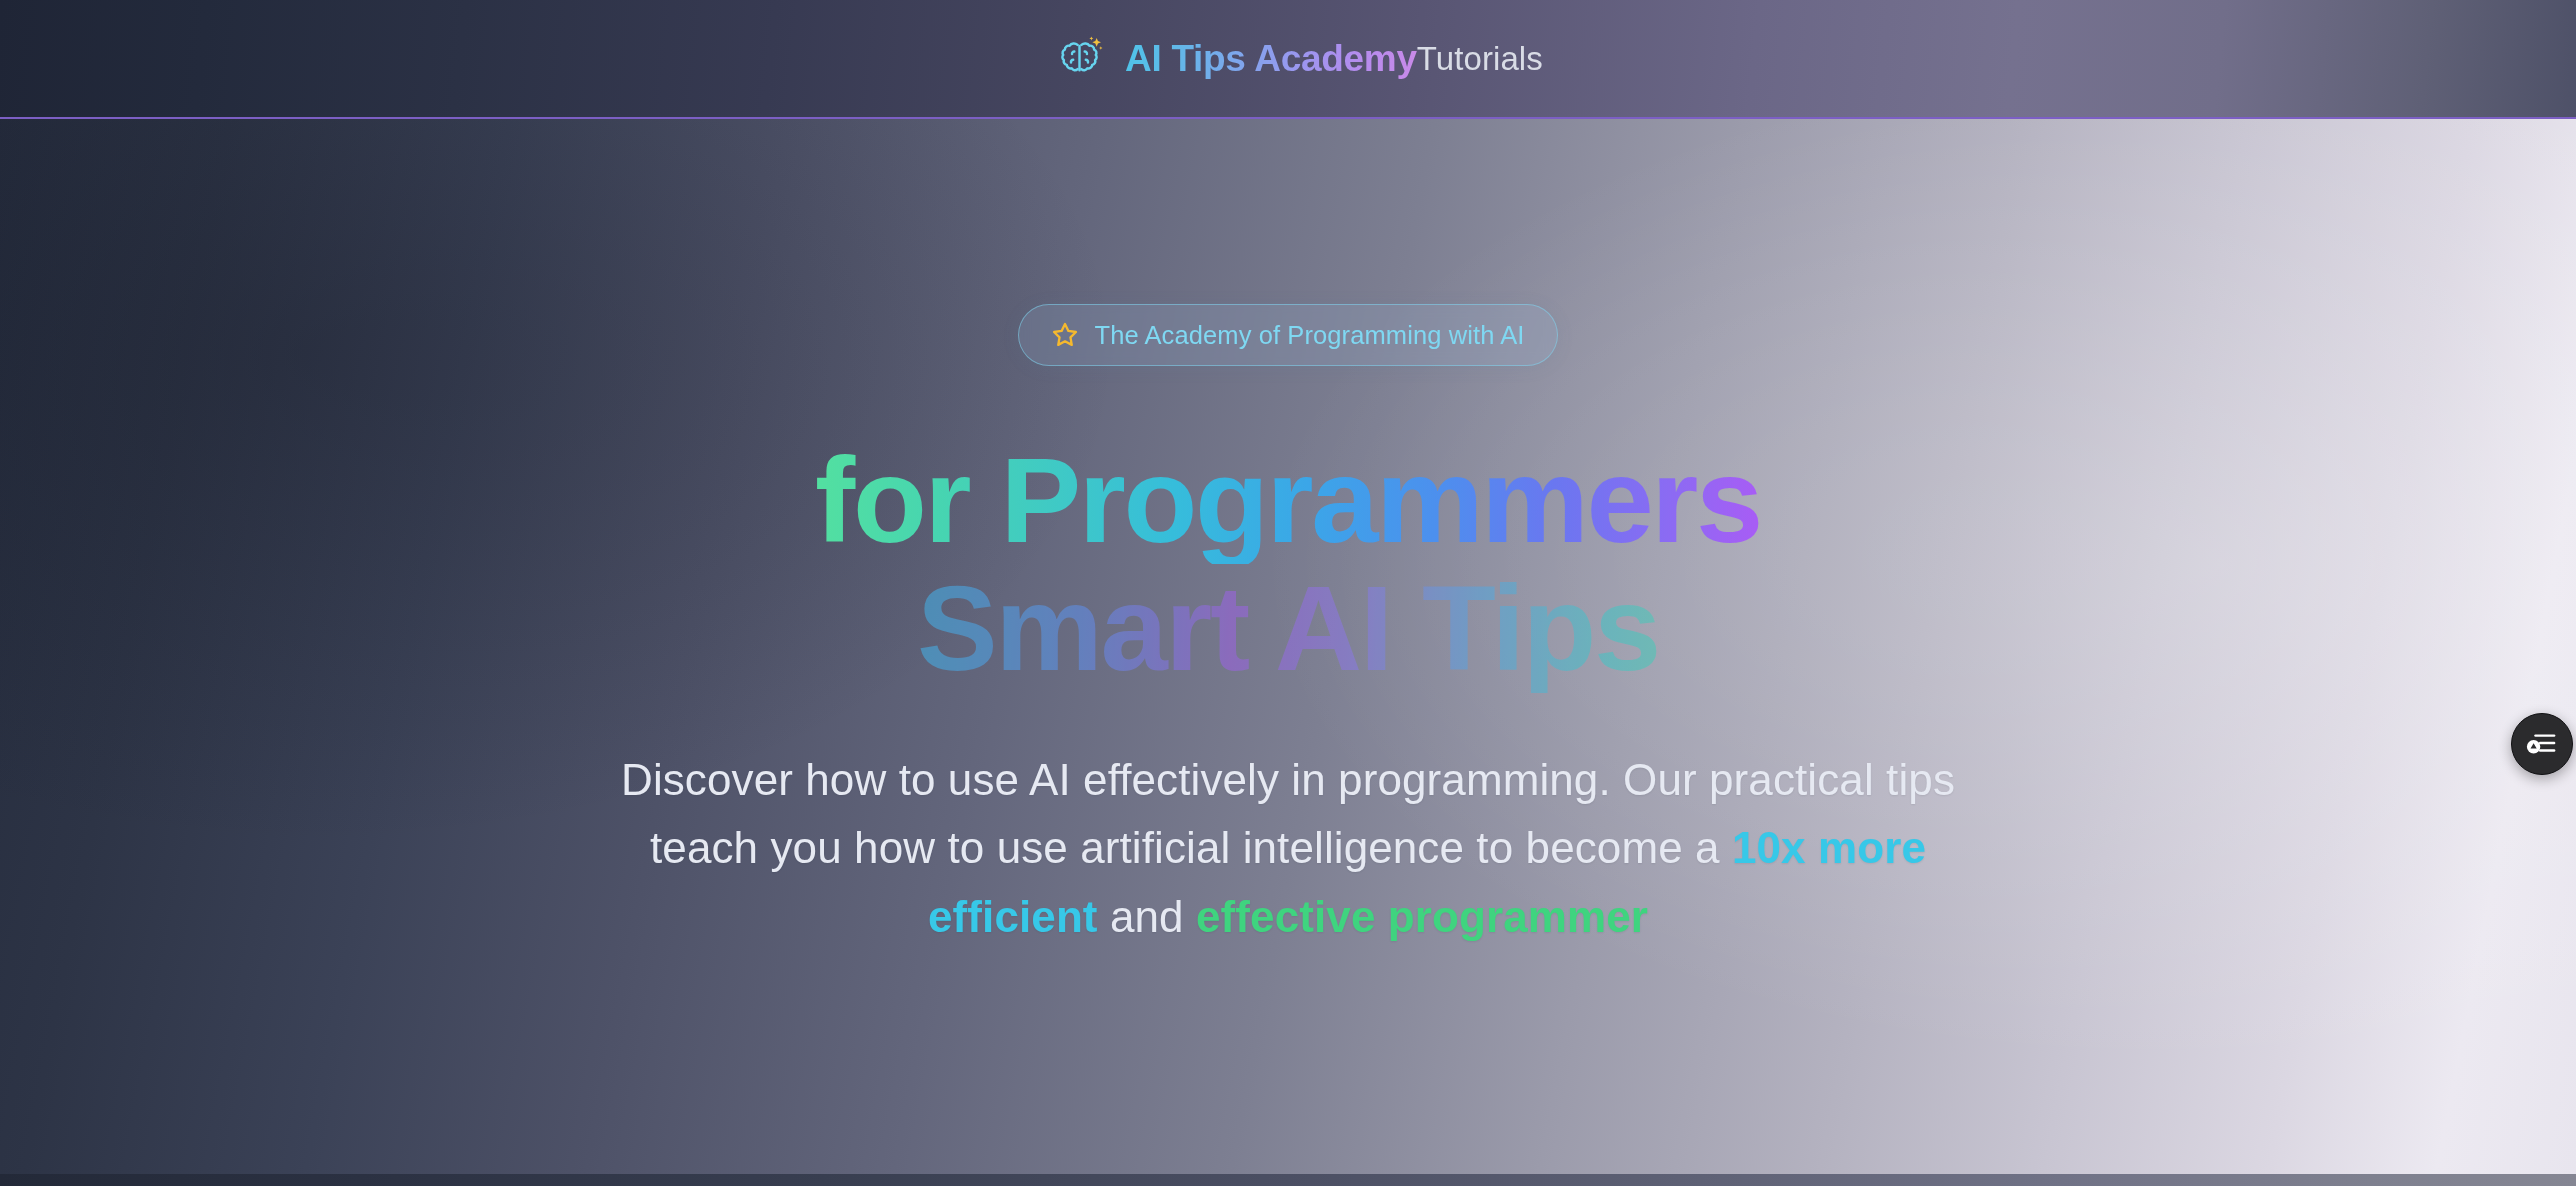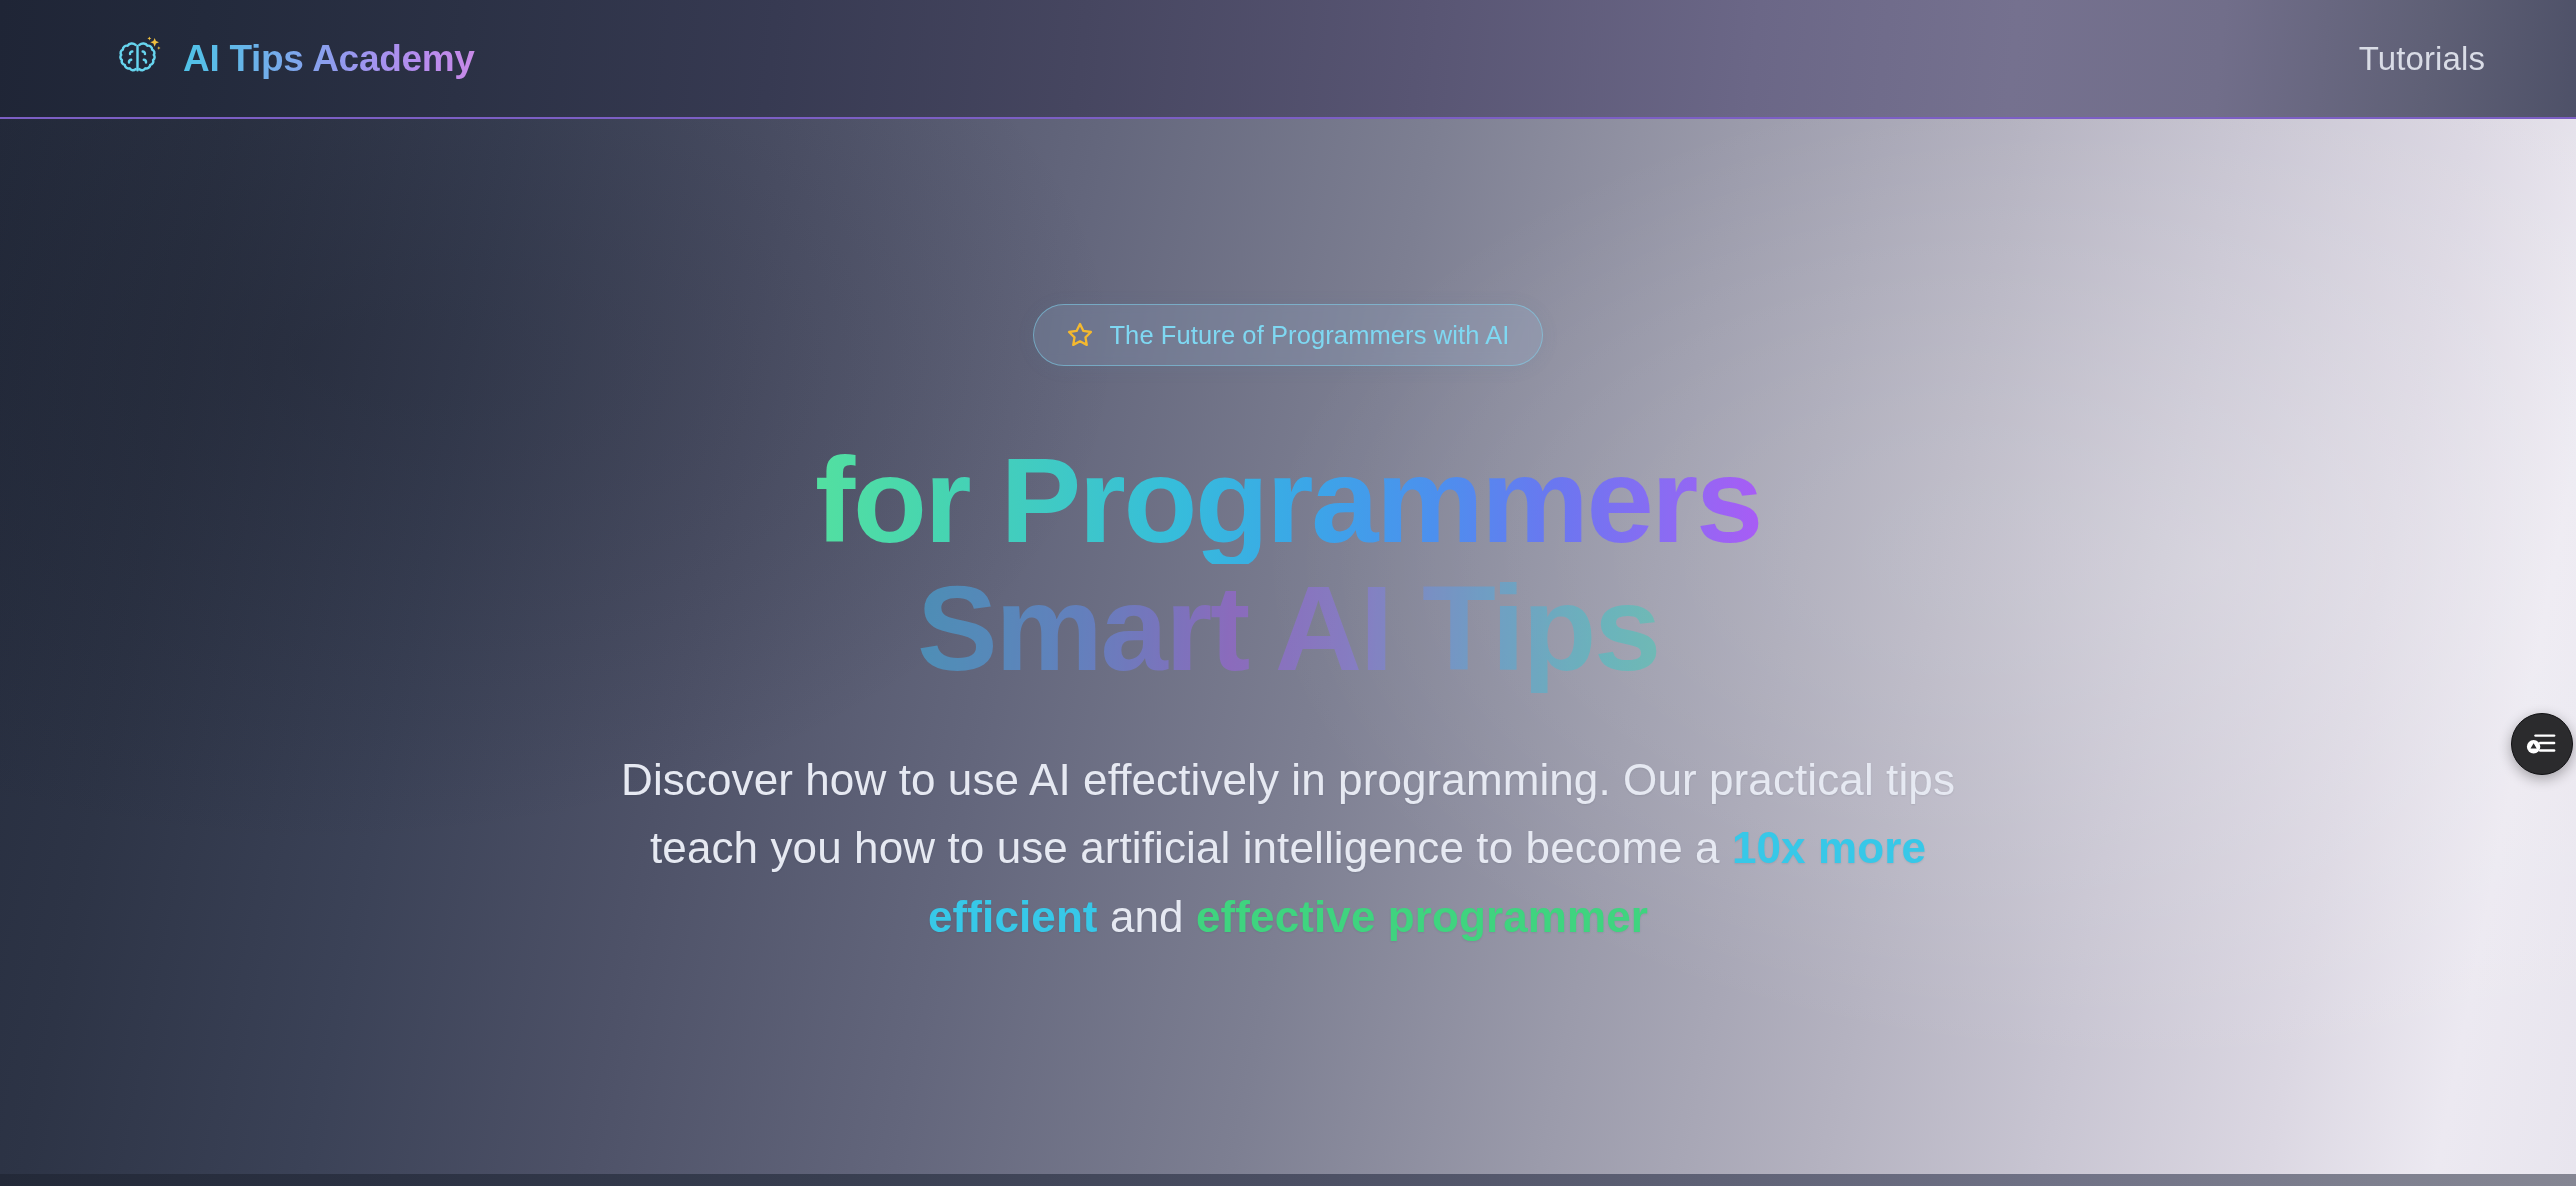--- a/index.html
+++ b/index.html
@@ -81,21 +81,21 @@
       #464660 42%,
       #585573 55%,
       #6b6787 68%,
       #75718f 78%,
       #716e8a 86%,
       #5f6076 94%,
       #4e5168 100%);
     border-bottom: 2.8px solid #7c5fc4;
     display:flex;
     align-items:center;
-    justify-content:space-between;
+    justify-content:center;
     padding: 0 91px 0 113px;
     z-index: 20;
   }
 
   .brand {
     display:flex;
     align-items:center;
     gap: 21px;
     cursor:pointer;
   }
@@ -264,21 +264,21 @@
       <span class="nav-link">Tutorials</span>
     </nav>
   </header>
 
   <main class="hero-content">
 
     <div class="hero-badge">
       <svg class="badge-star" viewBox="0 0 24 24">
         <path d="M12 2.6l2.9 5.88 6.49 0.95 -4.7 4.58 1.11 6.46L12 17.42 6.2 20.47l1.11-6.46 -4.7-4.58 6.49-0.95z" fill="none" stroke="#f5b92e" stroke-width="2" stroke-linejoin="round"></path>
       </svg>
-      <span class="badge-text">The Future of Programmers with AI</span>
+      <span class="badge-text">The Academy of Programming with AI</span>
     </div>
 
     <h1 class="hero-title">
       <span class="title-line title-line-2">for Programmers</span>
       <span class="title-line title-line-1">Smart AI Tips</span>
     </h1>
 
     <p class="hero-subtitle"><span>Discover how to use AI effectively in programming. Our practical tips teach you how to use artificial intelligence to become a </span><span class="hl-cyan">10x more efficient</span><span> and </span><span class="hl-green">effective programmer</span></p>
 
   </main>

